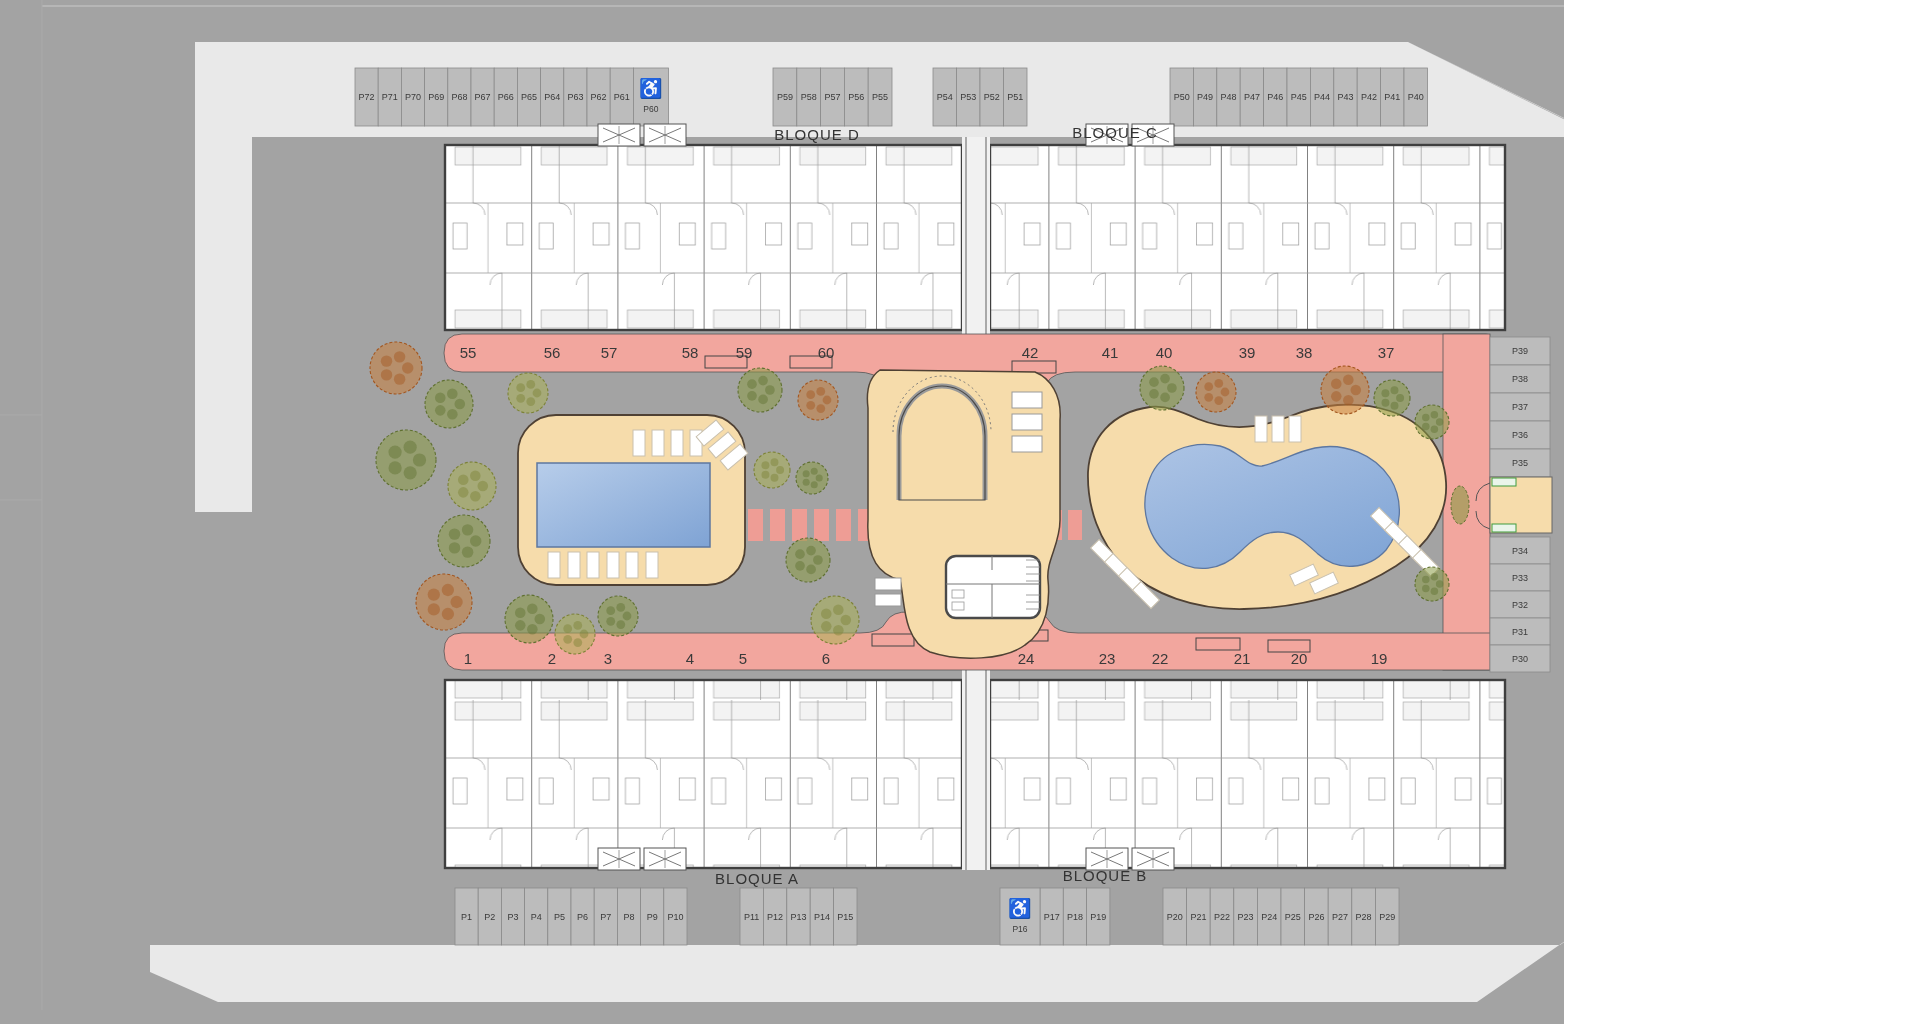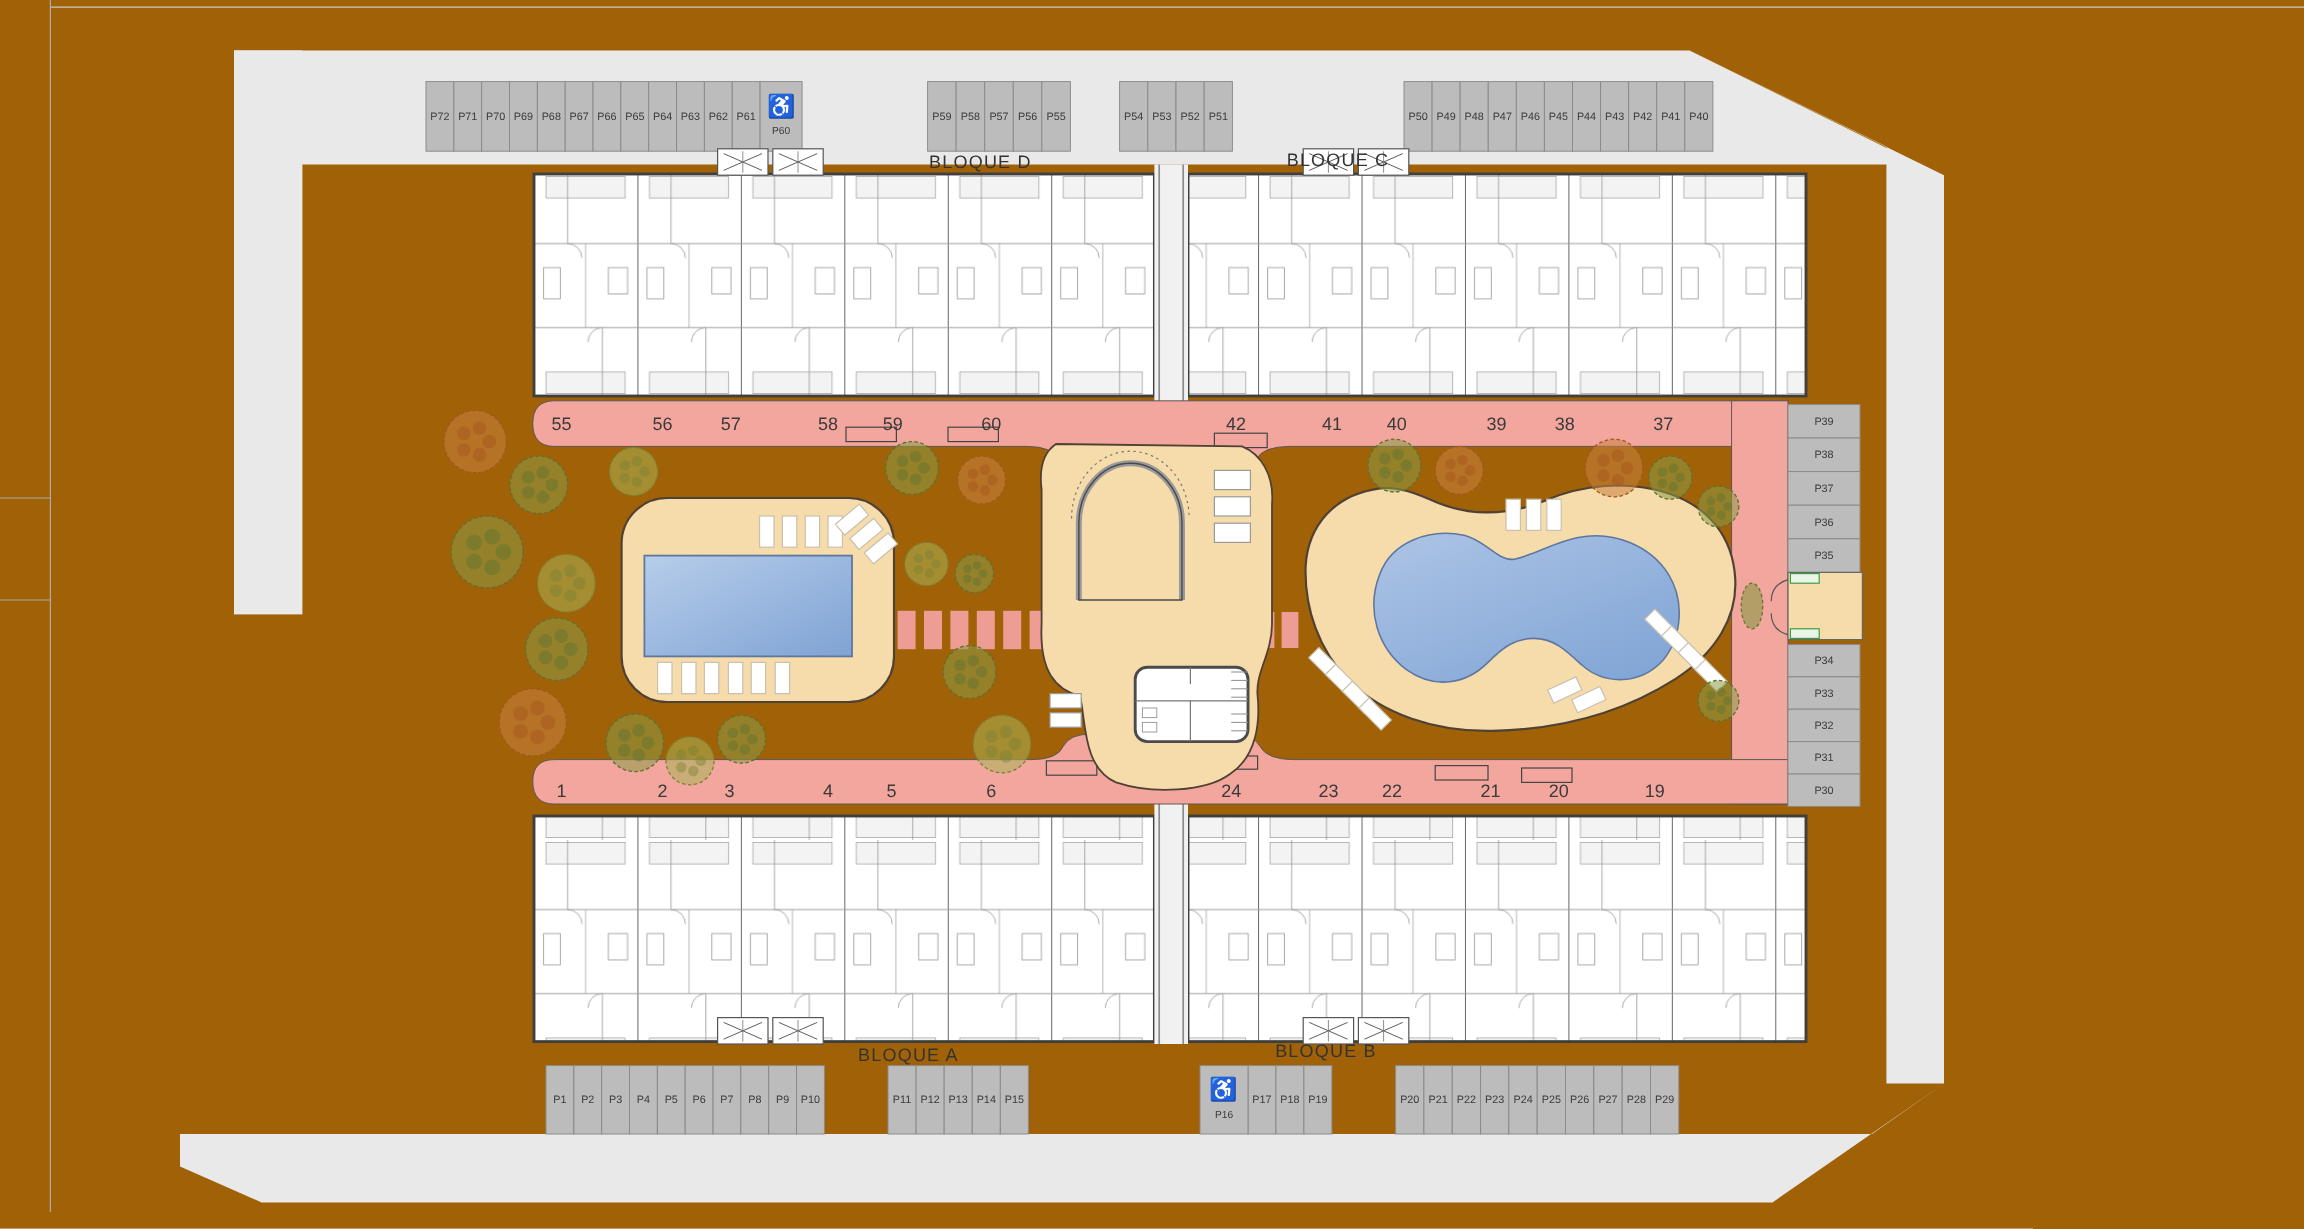--- a/index.html
+++ b/index.html
@@ -1,16 +1,16 @@
 <!DOCTYPE html>
 <html><head>
 <meta charset="utf-8">
 <style>
   html,body{margin:0;padding:0;background:#fff;}
-  .stage{position:relative;width:1920px;height:1024px;background:#a16207;overflow:hidden;
+  .stage{position:relative;width:1564px;height:1024px;background:#a3a3a3;overflow:hidden;
          font-family:"Liberation Sans",sans-serif;}
   svg{position:absolute;left:0;top:0;}
   svg text{font-family:"Liberation Sans",sans-serif;}
   .plabel{font-size:9px;fill:#3a3a3a;}
   .wnum{font-size:15px;fill:#3a3a3a;}
   .blocklabel{font-size:15px;fill:#333;letter-spacing:1px;}
   .hicon{font-size:19px;fill:#1f1f1f;}
   .hlabel{font-size:8.5px;fill:#3a3a3a;}
 </style>
 </head>

